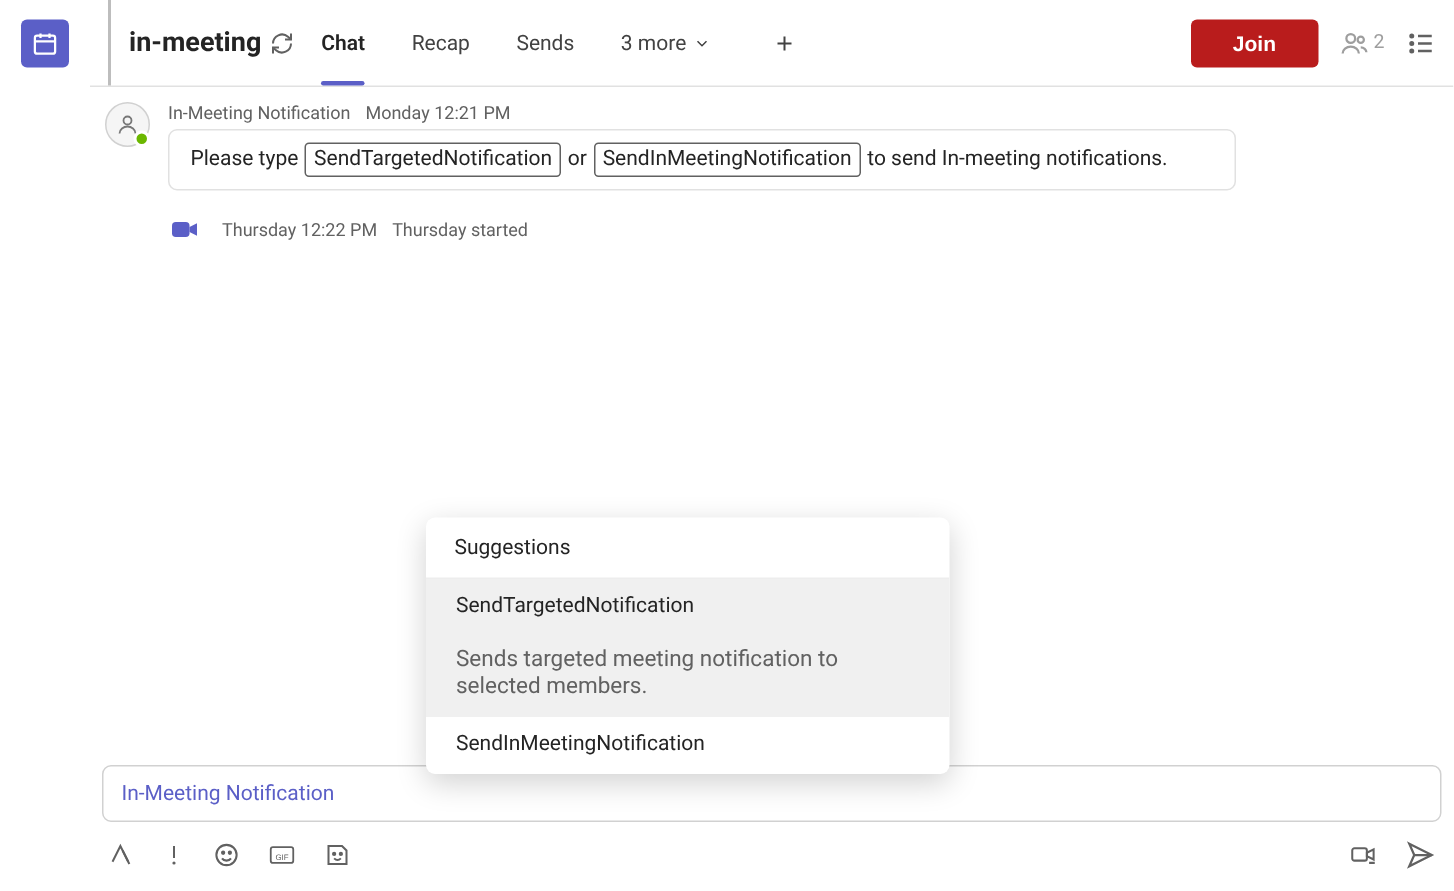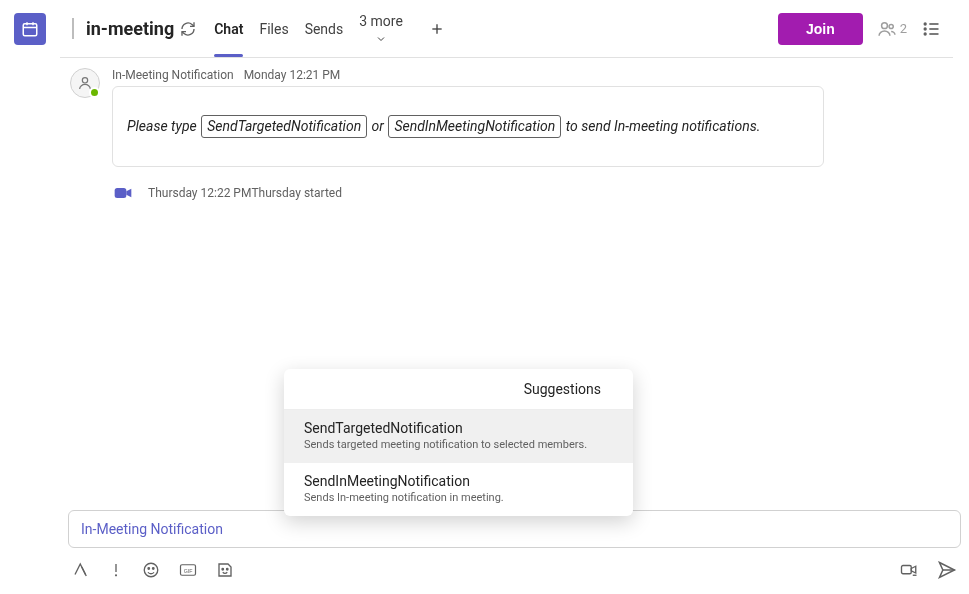--- a/index.html
+++ b/index.html
@@ -25,43 +25,42 @@
     .rail-icon {
       width: 32px; height: 32px;
       border-radius: 4px;
       background: #5b5fc7;
       display: flex;
       align-items: center;
       justify-content: center;
     }
     .header {
       position: absolute;
-      left: 60px; right: 16px; top: 0;
+      left: 60px; right: 0; top: 0;
       height: 58px;
       border-bottom: 1px solid #e1e1e1;
       display: flex;
-      align-items: center;
       padding: 0 12px;
     }
     .title-wrap {
       display: flex;
       align-items: center;
       gap: 6px;
       padding-left: 12px;
       border-left: 2px solid #bdbdbd;
     }
     .meeting-title {
       font-size: 18px;
       font-weight: 700;
     }
     .reload-icon { color: #616161; display:flex; }
     .tabs {
       display: flex;
       align-items: center;
-      gap: 16px;
+      gap: 31px;
       margin-left: 18px;
     }
     .tab {
       font-size: 14px;
       color: #424242;
       padding: 8px 0;
       cursor: pointer;
       position: relative;
     }
     .tab.active {
@@ -73,35 +72,34 @@
       position: absolute;
       left: 0; right: 0;
       bottom: -12px;
       height: 3px;
       background: #5b5fc7;
       border-radius: 2px;
     }
     .more-tab {
       display: flex; align-items: center; gap: 4px;
       color: #424242;
-      flex-direction: column;
     }
     .plus-btn {
       color: #424242;
       margin-left: 10px;
       display:flex;
     }
     .header-right {
       margin-left: auto;
       display: flex;
       align-items: center;
       gap: 14px;
     }
     .join-btn {
-      background: #a21caf;
+      background: #b91c1c;
       color: #fff;
       border: none;
       border-radius: 4px;
       padding: 8px 28px;
       font-size: 14px;
       font-weight: 600;
       cursor: pointer;
       margin-left: 28px;
     }
     .participants {
@@ -132,25 +130,24 @@
     .presence-dot {
       position:absolute; right:-1px; bottom:-1px;
       width:11px; height:11px; border-radius:50%;
       background:#6bb700; border:2px solid #fff;
     }
     .msg-body { flex: 1; }
     .msg-meta { display:flex; gap:10px; font-size:12px; color:#616161; margin-bottom:4px; }
     .msg-card {
       border: 1px solid #e1e1e1;
       border-radius: 6px;
-      padding: 28px 14px;
+      padding: 8px 14px;
       max-width: 712px;
       font-size: 14px;
       line-height: 1.5;
-      font-style: italic;
     }
     .cmd-chip {
       display: inline-block;
       border: 1px solid #616161;
       border-radius: 3px;
       padding: 0 5px;
       font-family: inherit;
       font-size: 14px;
       background: #fff;
       margin: 0 1px;
@@ -159,45 +156,44 @@
       display: flex;
       align-items: center;
       gap: 10px;
       padding: 10px 8px;
       margin-left: -40px;
     }
     .cam-icon {
       width: 30px; display:flex; justify-content:center;
       color: #5b5fc7;
     }
-    .event-text { font-size: 12px; color: #616161; display:flex; }
+    .event-text { font-size: 12px; color: #616161; display:flex; gap:10px; }
     .suggest-popover {
       position: absolute;
       left: 224px;
       bottom: 78px;
       width: 349px;
       background: #fff;
       border-radius: 6px;
       box-shadow: 0 6px 20px rgba(0,0,0,0.18);
       overflow: hidden;
     }
     .suggest-header {
-      padding: 12px 32px;
+      padding: 12px 19px;
       font-size: 14px;
       color: #242424;
       border-bottom: 1px solid #ededed;
-      text-align: right;
     }
     .suggest-item {
       padding: 10px 20px 12px;
       cursor: pointer;
     }
     .suggest-item.hover { background: #f0f0f0; }
     .suggest-title { font-size: 14px; color: #242424; }
-    .suggest-desc { font-size: 11px; color: #616161; margin-top:2px; }
+    .suggest-desc { font-size: 15px; color: #616161; margin-top:18px; }
     .compose {
       position: absolute;
       left: 8px; right: 8px; bottom: 46px;
       border: 1px solid #d1d1d1;
       border-radius: 6px;
       padding: 10px 12px;
       background: #fff;
     }
     .compose-input-text { color: #5b5fc7; font-size:14px; }
     .compose-toolbar {
@@ -233,21 +229,21 @@
       <svg width="16" height="16" viewBox="0 0 24 24" fill="none" stroke="currentColor" stroke-width="2">
         <path d="M21 2v6h-6"></path>
           <path d="M3 12a9 9 0 0 1 15-6.7L21 8"></path>
         <path d="M3 22v-6h6"></path>
           <path d="M21 12a9 9 0 0 1-15 6.7L3 16"></path>
       </svg>
     </span>
   </div>
   <div class="tabs">
     <div class="tab active">Chat</div>
-    <div class="tab">Files</div>
+    <div class="tab">Recap</div>
     <div class="tab">Sends</div>
     <div class="tab more-tab">
       <span>3 more</span>
       <svg width="12" height="12" viewBox="0 0 24 24" fill="none" stroke="currentColor" stroke-width="2">
           <polyline points="6 9 12 15 18 9"></polyline>
         </svg>
     </div>
     <span class="plus-btn">
       <svg width="16" height="16" viewBox="0 0 24 24" fill="none" stroke="currentColor" stroke-width="2">
           <line x1="12" y1="5" x2="12" y2="19"></line>
@@ -371,16 +367,15 @@
   </div>
 
   <div class="suggest-popover">
     <div class="suggest-header">Suggestions</div>
     <div class="suggest-item hover">
       <div class="suggest-title">SendTargetedNotification</div>
       <div class="suggest-desc">Sends targeted meeting notification to selected members.</div>
     </div>
     <div class="suggest-item">
       <div class="suggest-title">SendInMeetingNotification</div>
-      <div class="suggest-desc">Sends In-meeting notification in meeting.</div>
     </div>
   </div>
 </div>
 
 </body></html>

